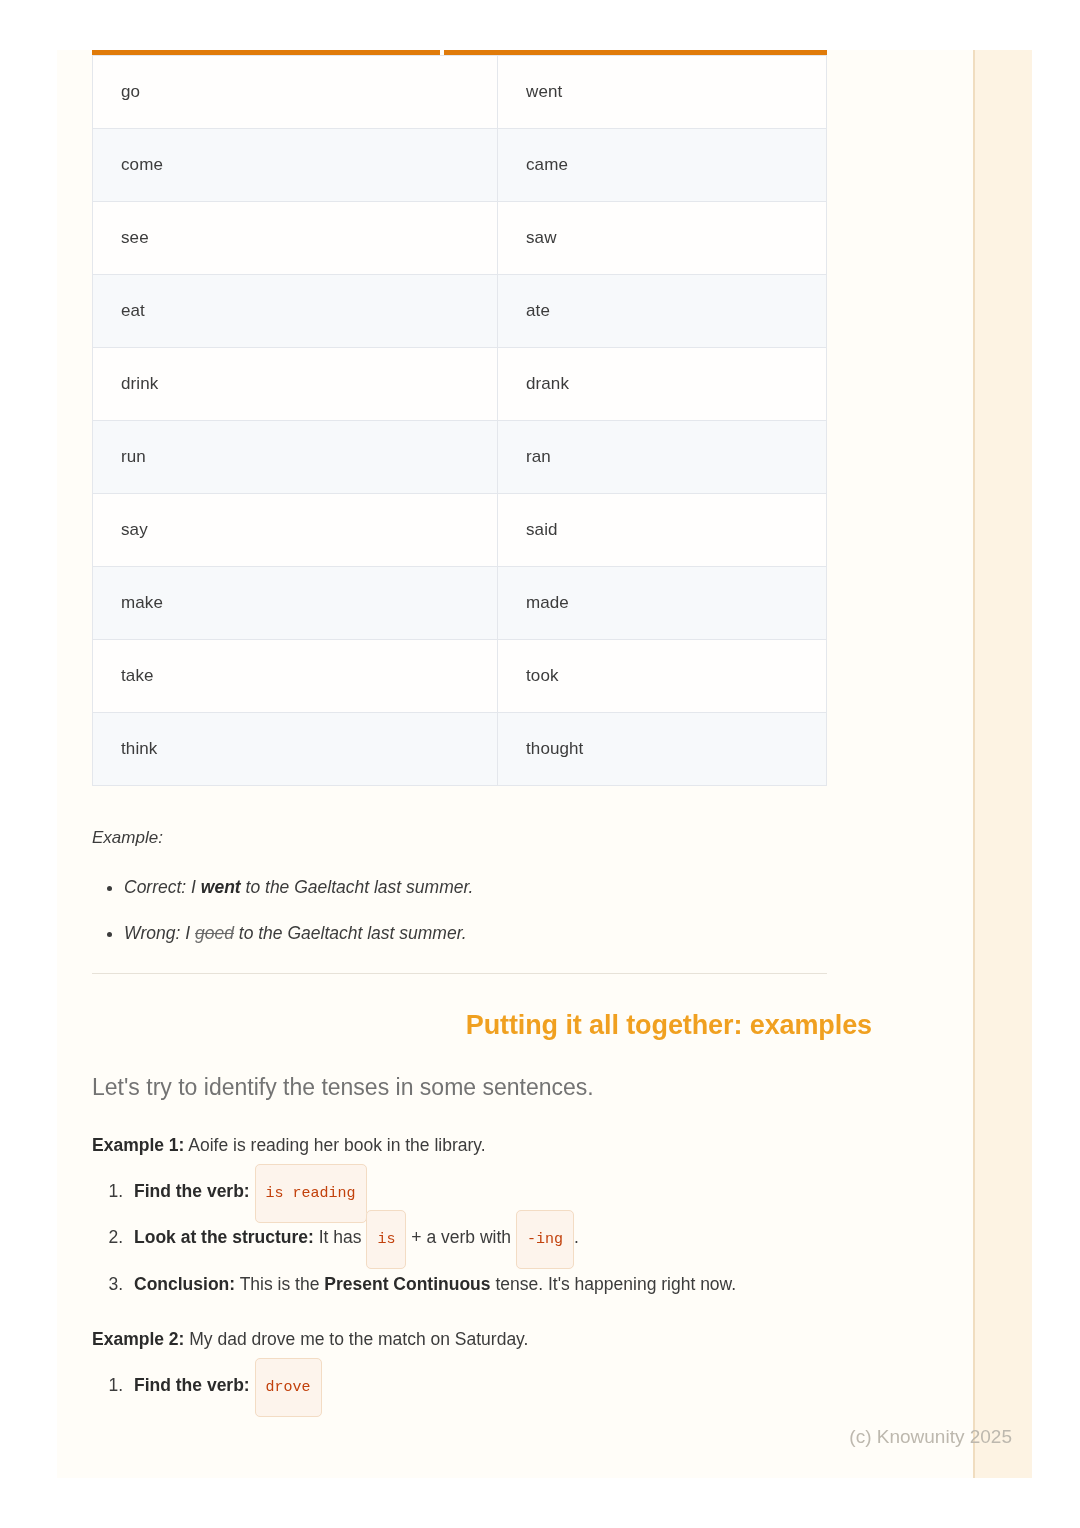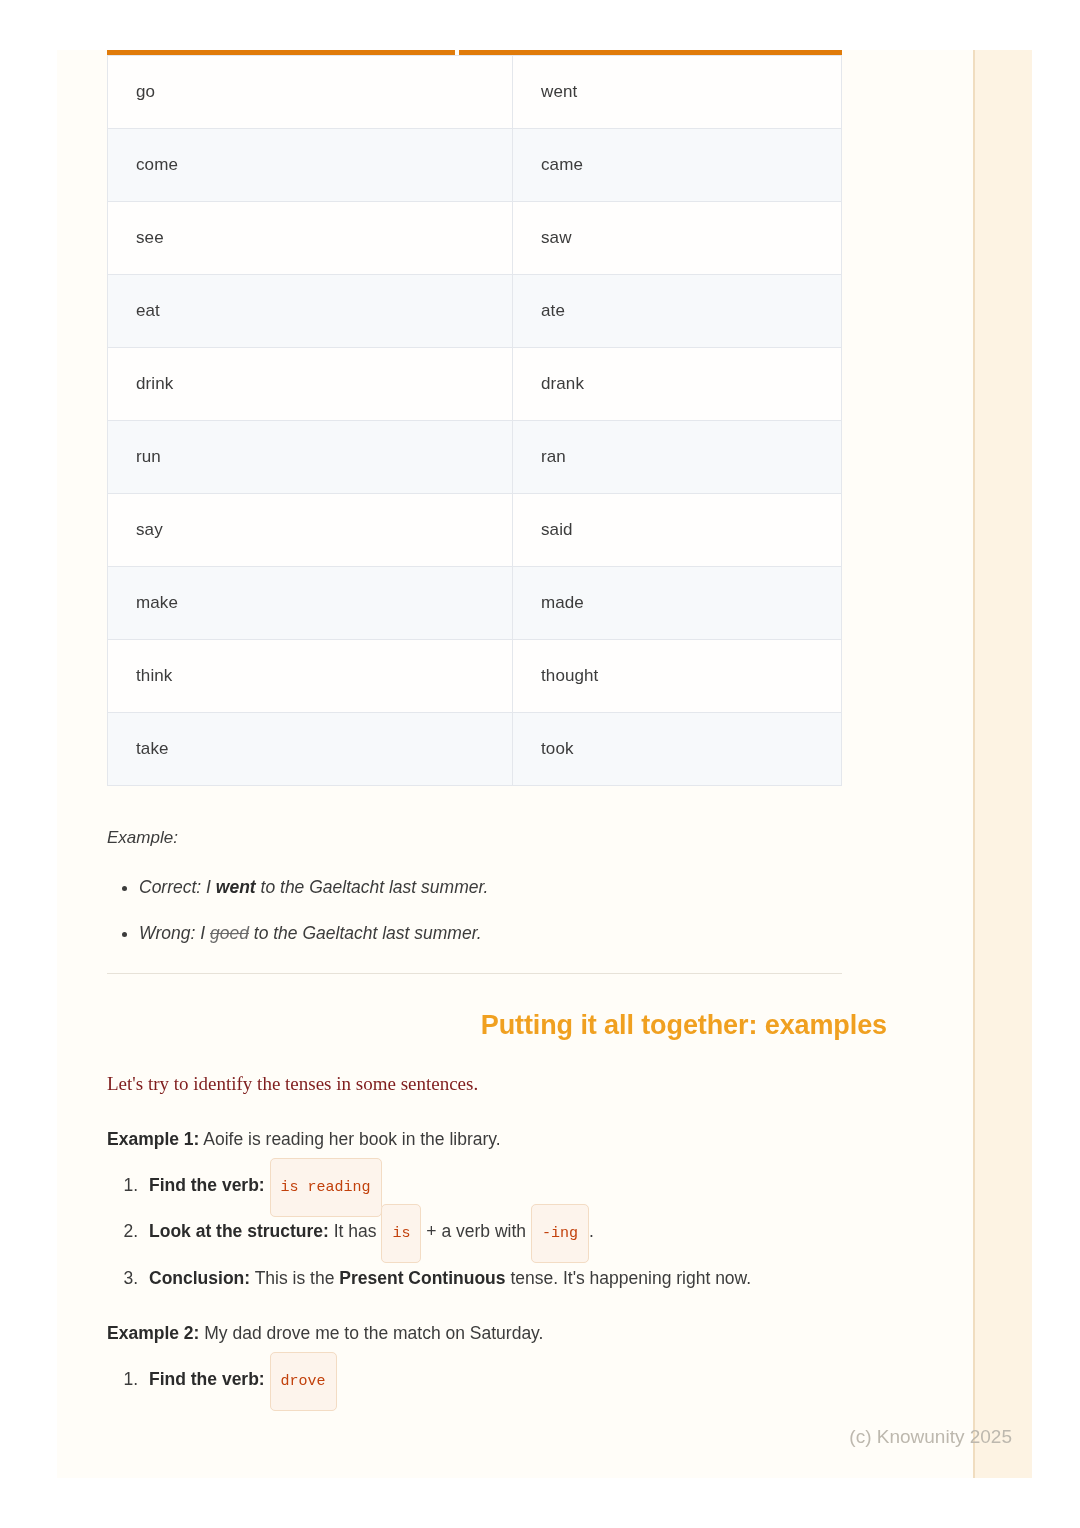--- a/index.html
+++ b/index.html
@@ -31,21 +31,20 @@
     width: 57px;
     height: 100%;
     background: #fdf3e3;
     border-left: 2px solid #f0ddc0;
   }
   .content {
     position: absolute;
     left: 35px;
     top: 0;
     width: 780px;
-    margin-left: 15px;
   }
 
   
   .verb-table {
     border-collapse: collapse;
     width: 735px;
     margin-top: 0;
     border: 1px solid #e4e7ec;
     border-top: none;
     table-layout: fixed;
@@ -107,25 +106,24 @@
 
   h2.section-title {
     color: #f0a020;
     font-size: 27px;
     font-weight: bold;
     margin: 36px 0 0 0;
     letter-spacing: -0.1px;
     text-align: right;
   }
   p.body-text {
-    font-size: 19px;
-    color: #7f1d1d;
+    font-size: 23px;
+    color: #737373;
     margin: 29px 0 0 0;
     line-height: 1.5;
-    font-family: Liberation Serif, serif;
   }
   p.example-head {
     font-size: 17.5px;
     color: #3c3c3c;
     margin: 31px 0 0 0;
   }
   p.example-head .sent { }
 
   ol.steps {
     margin: 22px 0 0 0;
@@ -200,26 +198,26 @@
         </tr>
         <tr>
           <td class="col1">say</td>
           <td>said</td>
         </tr>
         <tr>
           <td class="col1">make</td>
           <td>made</td>
         </tr>
         <tr>
+          <td class="col1">take</td>
+          <td>took</td>
+        </tr>
+        <tr>
           <td class="col1">think</td>
           <td>thought</td>
-        </tr>
-        <tr>
-          <td class="col1">take</td>
-          <td>took</td>
         </tr>
       </tbody>
     </table>
 
     <p class="example-label">Example:</p>
 
     <ul class="bullets">
       <li>
         <span>Correct: I </span><b>went</b><span> to the Gaeltacht last summer.</span>
       </li>

